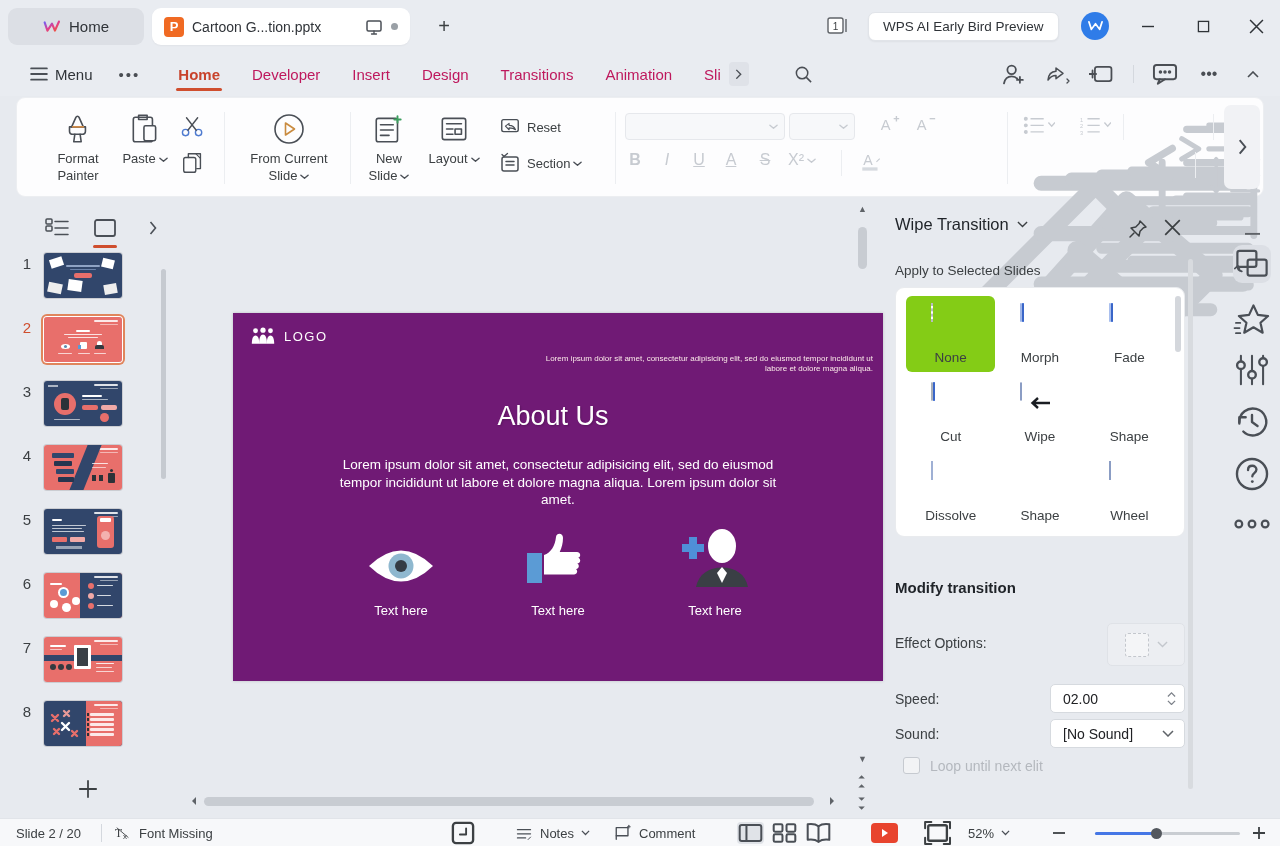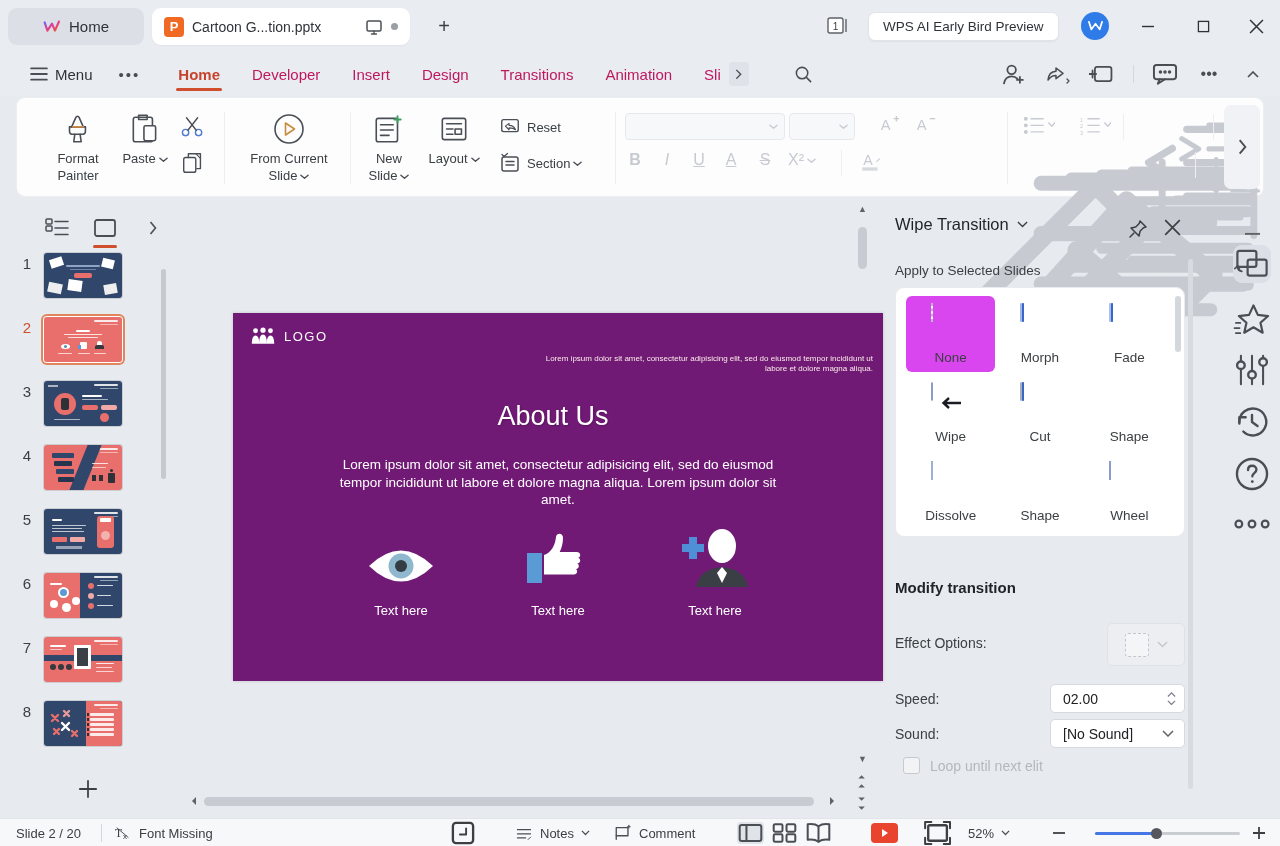--- a/index.html
+++ b/index.html
@@ -88,21 +88,21 @@
 
   
   .tpanel { position:absolute; left:875px; top:0; width:320px; height:621px; }
   .tp-head { position:absolute; left:20px; top:18px; display:flex; align-items:center; gap:8px; font-size:16.5px; color:#1f2328; }
   .tp-pin { position:absolute; left:253px; top:22px; width:20px; height:20px; color:#3c4043; }
   .tp-close { position:absolute; left:289px; top:22px; width:20px; height:20px; color:#3c4043; }
   .tp-apply { position:absolute; left:20px; top:66px; font-size:13.5px; color:#3c4043; }
   .tcard { position:absolute; left:20px; top:90px; width:290px; height:250px; background:#fff; border:1px solid #e9ebee; border-radius:9px; padding:8px 10px; }
   .tgrid { display:grid; grid-template-columns:1fr 1fr 1fr; row-gap:3px; }
   .tcell { height:76px; display:flex; flex-direction:column; align-items:center; justify-content:center; border-radius:6px; }
-  .tcell.selected { background:#d946ef; }
+  .tcell.selected { background:#84cc16; }
   .ticon { width:40px; height:40px; position:relative; margin-bottom:6px; }
   .tlabel { font-size:13.5px; color:#3c4043; }
   .tcard-scroll { position:absolute; right:3px; top:8px; width:6px; height:56px; background:#d4d7dc; border-radius:3px; }
   .modify-h { position:absolute; left:20px; top:382px; font-size:15px; font-weight:bold; color:#1f2328; }
   .fieldlabel { position:absolute; left:20px; font-size:14px; color:#3c4043; }
   .effect-dd { position:absolute; left:232px; top:426px; width:78px; height:43px; background:#eceef2; border:1px solid #dfe2e7; border-radius:5px; display:flex; align-items:center; justify-content:center; gap:8px; }
   .mini-dash { width:24px; height:24px; border:1.5px dashed #c3c7cd; border-radius:3px; background:#f4f5f7; }
   .spin-input { position:absolute; left:175px; top:487px; width:135px; height:29px; background:#fff; border:1px solid #d6dadf; border-radius:5px; display:flex; align-items:center; font-size:14px; color:#202124; padding:0 8px 0 12px; }
   .spin-input .val { flex:1; }
   .spinner { display:flex; flex-direction:column; gap:2px; color:#7d828a; }
@@ -780,28 +780,28 @@
             </div>
             <div class="tcell">
               <div class="ticon"><i style="left:13px;top:13px;width:23px;height:23px;background:#cdd9f4;border:1px solid #9fb6e8;border-radius:2px"></i><i style="left:2px;top:2px;width:24px;height:24px;background:#4d7fe8;border:1px solid #3a66c8;border-radius:2px"></i></div>
               <div class="tlabel">Morph</div>
             </div>
             <div class="tcell">
               <div class="ticon"><i style="left:2px;top:2px;width:22px;height:22px;background:#c3d2f2;border:1px solid #a9bfee;border-radius:2px"></i><i style="left:14px;top:14px;width:23px;height:23px;background:#4d7fe8;border:1px solid #3a66c8;border-radius:2px"></i></div>
               <div class="tlabel">Fade</div>
             </div>
             <div class="tcell">
+              <div class="ticon"><i style="left:16px;top:14px;width:20px;height:20px;background:#eef1f7;border:1px solid #aab0b9;border-radius:2px"></i><i style="left:2px;top:2px;width:24px;height:24px;background:#4d7fe8;border:1px solid #3a66c8;border-radius:2px"></i></div>
+              <div class="tlabel">Cut</div>
+            </div>
+            <div class="tcell">
               <div class="ticon"><i style="left:4px;top:4px;width:32px;height:32px;border:1px solid #8b9dc4;border-radius:2px;background:linear-gradient(90deg,#fff 15%,#4d7fe8 85%)"></i><svg style="position:absolute;left:9px;top:13px" width="22" height="14" viewBox="0 0 22 14">
                   <path d="M21 7H4M9 2L3.5 7 9 12" stroke="#1a1d22" stroke-width="2.4" fill="none"></path>
                 </svg></div>
               <div class="tlabel">Wipe</div>
-            </div>
-            <div class="tcell">
-              <div class="ticon"><i style="left:16px;top:14px;width:20px;height:20px;background:#eef1f7;border:1px solid #aab0b9;border-radius:2px"></i><i style="left:2px;top:2px;width:24px;height:24px;background:#4d7fe8;border:1px solid #3a66c8;border-radius:2px"></i></div>
-              <div class="tlabel">Cut</div>
             </div>
             <div class="tcell">
               <div class="ticon"><i style="left:4px;top:4px;width:32px;height:32px;border-radius:2px;background:radial-gradient(circle at 50% 105%, #fff 0%, rgba(255,255,255,.65) 30%, #4d7fe8 70%)"></i></div>
               <div class="tlabel">Shape</div>
             </div>
             <div class="tcell">
               <div class="ticon"><i style="left:3px;top:3px;width:34px;height:34px;border:1px solid #9fb0d4"></i><i style="left:4px;top:4px;width:6.4px;height:6.4px;background:#4d7fe8"></i><i style="left:10.4px;top:4px;width:6.4px;height:6.4px;background:#eef2fa"></i><i style="left:16.8px;top:4px;width:6.4px;height:6.4px;background:#4d7fe8"></i><i style="left:23.200000000000003px;top:4px;width:6.4px;height:6.4px;background:#4d7fe8"></i><i style="left:29.6px;top:4px;width:6.4px;height:6.4px;background:#eef2fa"></i><i style="left:4px;top:10.4px;width:6.4px;height:6.4px;background:#eef2fa"></i><i style="left:10.4px;top:10.4px;width:6.4px;height:6.4px;background:#4d7fe8"></i><i style="left:16.8px;top:10.4px;width:6.4px;height:6.4px;background:#eef2fa"></i><i style="left:23.200000000000003px;top:10.4px;width:6.4px;height:6.4px;background:#4d7fe8"></i><i style="left:29.6px;top:10.4px;width:6.4px;height:6.4px;background:#4d7fe8"></i><i style="left:4px;top:16.8px;width:6.4px;height:6.4px;background:#4d7fe8"></i><i style="left:10.4px;top:16.8px;width:6.4px;height:6.4px;background:#4d7fe8"></i><i style="left:16.8px;top:16.8px;width:6.4px;height:6.4px;background:#eef2fa"></i><i style="left:23.200000000000003px;top:16.8px;width:6.4px;height:6.4px;background:#eef2fa"></i><i style="left:29.6px;top:16.8px;width:6.4px;height:6.4px;background:#4d7fe8"></i><i style="left:4px;top:23.200000000000003px;width:6.4px;height:6.4px;background:#eef2fa"></i><i style="left:10.4px;top:23.200000000000003px;width:6.4px;height:6.4px;background:#4d7fe8"></i><i style="left:16.8px;top:23.200000000000003px;width:6.4px;height:6.4px;background:#4d7fe8"></i><i style="left:23.200000000000003px;top:23.200000000000003px;width:6.4px;height:6.4px;background:#eef2fa"></i><i style="left:29.6px;top:23.200000000000003px;width:6.4px;height:6.4px;background:#eef2fa"></i><i style="left:4px;top:29.6px;width:6.4px;height:6.4px;background:#4d7fe8"></i><i style="left:10.4px;top:29.6px;width:6.4px;height:6.4px;background:#eef2fa"></i><i style="left:16.8px;top:29.6px;width:6.4px;height:6.4px;background:#4d7fe8"></i><i style="left:23.200000000000003px;top:29.6px;width:6.4px;height:6.4px;background:#4d7fe8"></i><i style="left:29.6px;top:29.6px;width:6.4px;height:6.4px;background:#eef2fa"></i></div>
               <div class="tlabel">Dissolve</div>
             </div>
             <div class="tcell">

